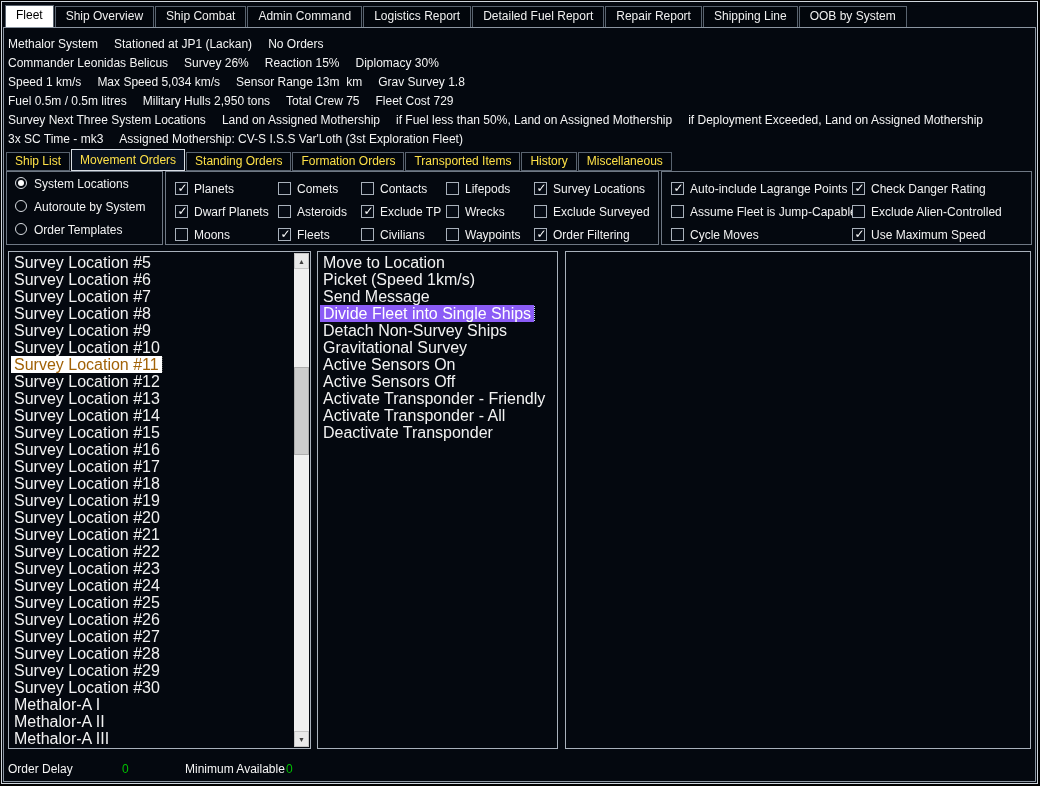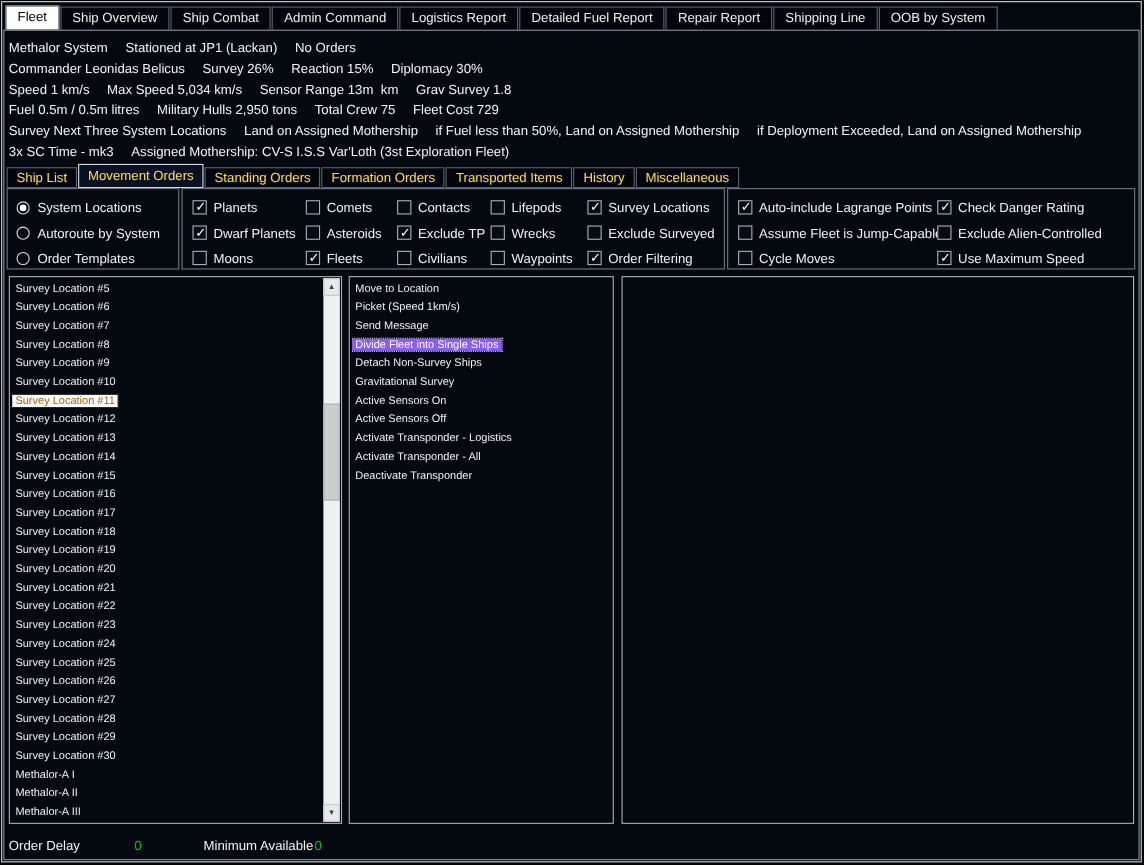--- a/index.html
+++ b/index.html
@@ -63,21 +63,21 @@
   
   .groupbox {
     position: absolute; top: 143px; height: 74px;
     border: 1px solid #6f7884;
   }
   .radio-box   { left: 2px;   width: 157px; }
   .filter-box  { left: 161px; width: 494px; }
   .options-box { left: 657px; width: 371px; }
 
   .radio-rows { position: absolute; top: 5px; left: 8px; }
-  .radio-row { height: 23px; display: flex; align-items: center; gap: 7px; cursor: default; }
+  .radio-row { height: 23px; display: flex; gap: 7px; cursor: default; }
   .radio {
     width: 12px; height: 12px; flex: none;
     border: 1px solid #dadee3; border-radius: 50%;
     background: #04080f; position: relative;
   }
   .radio-row.selected .radio::after {
     content: ""; position: absolute; left: 2px; top: 2px; right: 2px; bottom: 2px;
     border-radius: 50%; background: #ffffff;
   }
   .opt-label { font-size: 12px; white-space: nowrap; }
@@ -99,21 +99,21 @@
   .listbox {
     position: absolute; top: 223px; height: 498px;
     border: 1px solid #a9b1bb; background: #04080f;
   }
   .left-list  { left: 4px;   width: 303px; }
   .mid-list   { left: 313px; width: 241px; }
   .right-list { left: 561px; width: 466px; }
 
   .items { position: absolute; top: 2px; left: 2px; right: 2px; overflow: hidden; bottom: 1px; }
   .left-list .items { right: 17px; }
-  .li { height: 17px; line-height: 17px; font-size: 10px; white-space: nowrap; overflow: hidden; }
+  .li { height: 17px; line-height: 17px; font-size: 16px; white-space: nowrap; overflow: hidden; }
   .li .txt { padding: 0 3px; }
   .li.selected .txt { background: #ffffff; color: #a16207; outline: 1px dotted #444; }
   .orders .li.selected .txt { background: #8b5cf6; color: #ffffff; outline: 1px dotted #c7ddf6; }
 
   
   .vscroll {
     position: absolute; top: 1px; right: 1px; bottom: 1px; width: 15px;
     background: #f0f0f0;
   }
   .sb-btn {
@@ -428,21 +428,21 @@
           <div class="li selected"><span class="txt">Divide Fleet into Single Ships</span></div>
 
           <div class="li"><span class="txt">Detach Non-Survey Ships</span></div>
 
           <div class="li"><span class="txt">Gravitational Survey</span></div>
 
           <div class="li"><span class="txt">Active Sensors On</span></div>
 
           <div class="li"><span class="txt">Active Sensors Off</span></div>
 
-          <div class="li"><span class="txt">Activate Transponder - Logistics</span></div>
+          <div class="li"><span class="txt">Activate Transponder - Friendly</span></div>
 
           <div class="li"><span class="txt">Activate Transponder - All</span></div>
 
           <div class="li"><span class="txt">Deactivate Transponder</span></div>
         </div>
     </div>
 
     <div class="listbox right-list"></div>
 
     <div class="footer">

